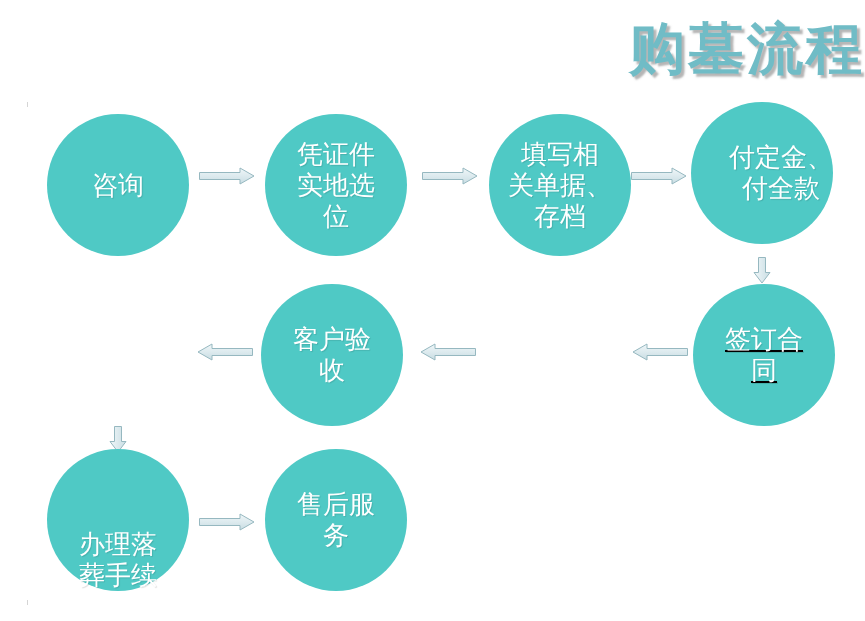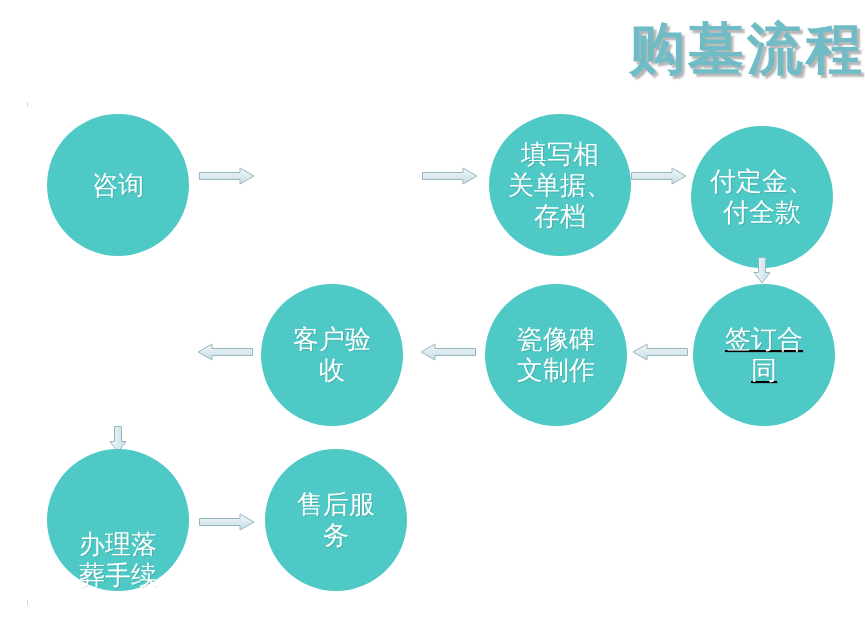--- a/index.html
+++ b/index.html
@@ -18,21 +18,21 @@
     background:var(--circle_color,#4fc9c5);
     display:flex;align-items:center;justify-content:center;
   }
   .node span{
     color:#fff;font-size:26px;line-height:31px;text-align:center;
     white-space:pre-line;text-shadow:1px 1px 1px rgba(0,0,0,0.12);
   }
   .n1{left:47px;top:114px;}
   .n2{left:265px;top:114px;}
   .n3{left:489px;top:114px;}
-  .n4{left:691px;top:126px;}
+  .n4{left:691px;top:102px;justify-content:flex-end;}
   .n5{left:693px;top:284px;text-decoration:underline;}
   .n6{left:485px;top:284px;}
   .n7{left:261px;top:284px;}
   .n8{left:47px;top:284px;}
   .n9{left:47px;top:449px;align-items:flex-end;}
   .n10{left:265px;top:449px;}
   .arrow{position:absolute;}
   .a1{left:199px;top:167px;}
   .a2{left:422px;top:167px;}
   .a3{left:631px;top:167px;}
@@ -65,20 +65,25 @@
       </linearGradient>
     </defs>
   </svg>
 
   <div class="node n1">
     <span>咨询</span>
   </div>
   <svg class="arrow a1" width="56" height="18">
     <polygon points="0.5,5.5 41,5.5 41,1 55,9 41,17 41,12.5 0.5,12.5" fill="url(#gradH)" stroke="#96b8c0" stroke-width="1"></polygon>
   </svg>
+  <div class="node n2">
+    <span>凭证件
+实地选
+位</span>
+  </div>
   <svg class="arrow a2" width="56" height="18">
     <polygon points="0.5,5.5 41,5.5 41,1 55,9 41,17 41,12.5 0.5,12.5" fill="url(#gradH)" stroke="#96b8c0" stroke-width="1"></polygon>
   </svg>
   <div class="node n3">
     <span>填写相
 关单据、
 存档</span>
   </div>
   <svg class="arrow a3" width="56" height="18">
     <polygon points="0.5,5.5 41,5.5 41,1 55,9 41,17 41,12.5 0.5,12.5" fill="url(#gradH)" stroke="#96b8c0" stroke-width="1"></polygon>
@@ -92,24 +97,20 @@
     <polygon points="5.5,0.5 12.5,0.5 12.5,15.5 17,15.5 9,26 1,15.5 5.5,15.5" fill="url(#gradV)" stroke="#96b8c0" stroke-width="1"></polygon>
   </svg>
 
   <div class="node n5">
     <span>签订合
 同</span>
   </div>
   <svg class="arrow a6" width="56" height="18">
     <polygon points="55.5,5.5 15,5.5 15,1 1,9 15,17 15,12.5 55.5,12.5" fill="url(#gradH)" stroke="#96b8c0" stroke-width="1"></polygon>
   </svg>
-  <div class="node n6">
-    <span>瓷像碑
-文制作</span>
-  </div>
   <svg class="arrow a5" width="56" height="18">
     <polygon points="55.5,5.5 15,5.5 15,1 1,9 15,17 15,12.5 55.5,12.5" fill="url(#gradH)" stroke="#96b8c0" stroke-width="1"></polygon>
   </svg>
   <div class="node n7">
     <span>客户验
 收</span>
   </div>
   <svg class="arrow a4" width="56" height="18">
     <polygon points="55.5,5.5 15,5.5 15,1 1,9 15,17 15,12.5 55.5,12.5" fill="url(#gradH)" stroke="#96b8c0" stroke-width="1"></polygon>
   </svg>

